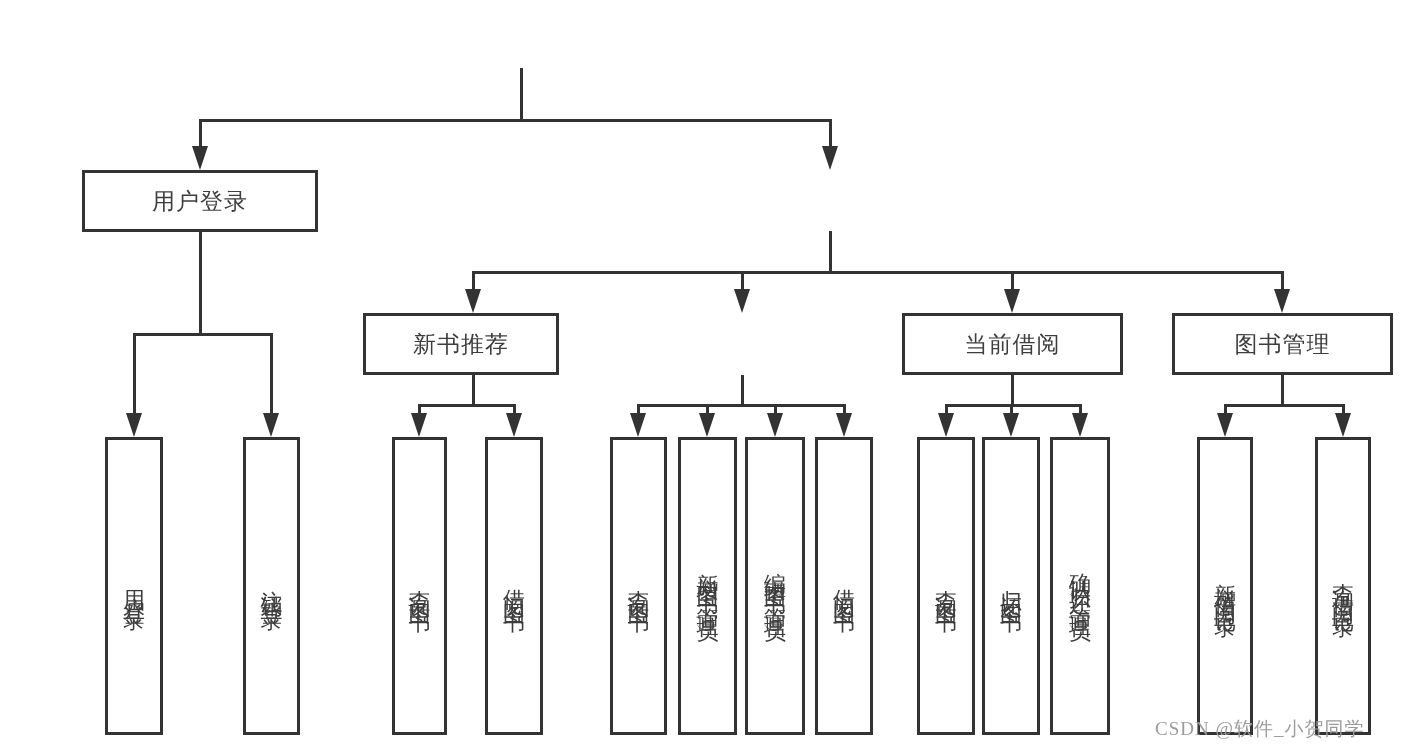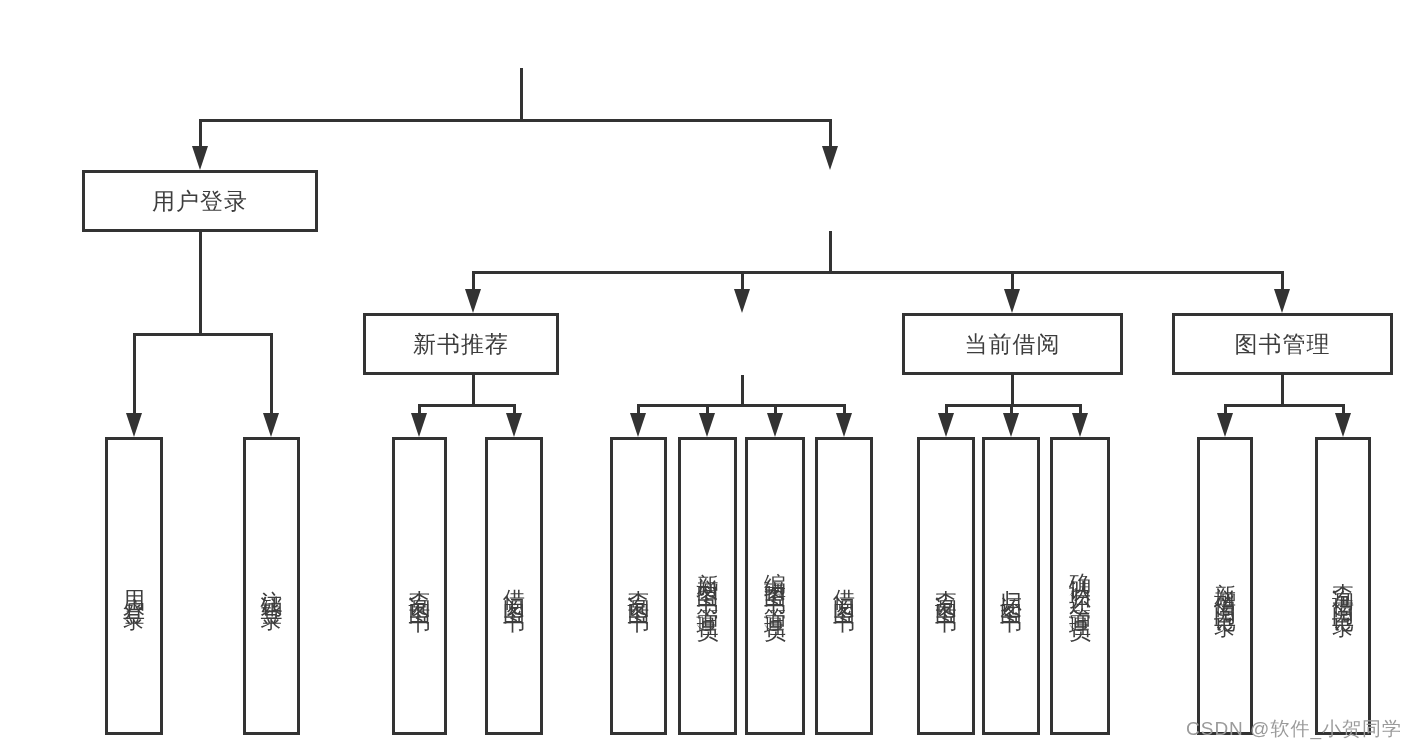--- a/index.html
+++ b/index.html
@@ -51,27 +51,28 @@
   .ar {
     position: absolute;
     width: 0;
     height: 0;
     border-left: 8px solid transparent;
     border-right: 8px solid transparent;
     border-top: 24px solid #333333;
   }
   .watermark {
     position: absolute;
-    left: 1186px;
+    left: 1155px;
     top: 716px;
     font-size: 19px;
     letter-spacing: 1px;
     color: #9b9b9b;
     white-space: nowrap;
     z-index: 5;
+    font-family: Liberation Serif, serif;
   }
 </style>
 </head>
 <body>
 
 <div class="canvas">
 
   <div class="vl" style="left:519.5px; top:68px; height:52px;"></div>
   <div class="hl" style="left:198.5px; top:118.5px; width:633px;"></div>
   <div class="vl" style="left:198.5px; top:120px; height:28px;"></div>

